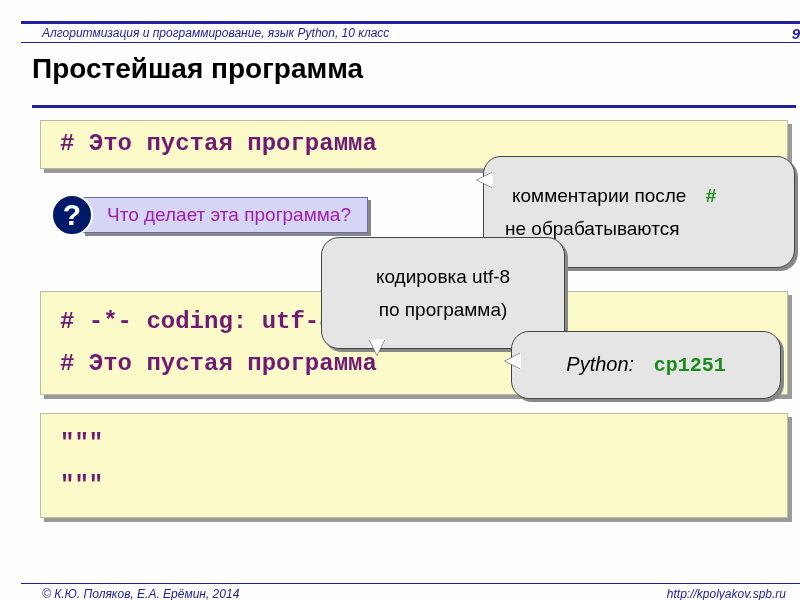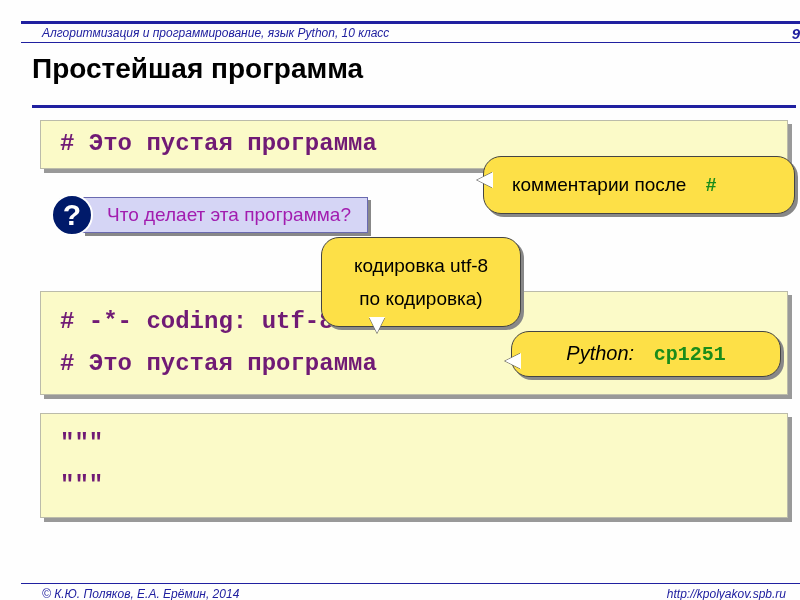--- a/index.html
+++ b/index.html
@@ -67,43 +67,43 @@
     background: #d5d5f5;
     border: 1px solid #6a6ab0;
     box-shadow: 3px 3px 0 #888;
     padding: 6px 16px 6px 24px;
     margin-left: -18px;
     font-size: 19px;
     color: #a21caf;
   }
   .callout {
     position: absolute;
-    background: #fde047;
+    background: #e5e5e5;
     border: 1px solid #444;
     border-radius: 18px;
     box-shadow: 3px 3px 0 #888;
-    padding: 8px 14px;
+    padding: 19px 14px;
     font-size: 19px;
     color: #000;
     line-height: 1.35;
   }
   .callout .hash { color: #1a8c1a; font-weight: bold; }
   .callout-tail {
     position: absolute;
     width: 0; height: 0;
   }
   .call1 { left: 462px; top: 135px; width: 312px; }
   .call1 .callout-tail {
     left: -14px; top: 8px;
     border-top: 8px solid transparent;
     border-bottom: 8px solid transparent;
     border-right: 16px solid #fff;
     filter: drop-shadow(-1px 0 0 #444);
   }
-  .call2 { left: 300px; top: 216px; width: 200px; text-align: center; }
+  .call2 { left: 300px; top: 216px; width: 244px; text-align: center; }
   .call2 .callout-tail {
     left: 40px; bottom: -14px;
     border-left: 8px solid transparent;
     border-right: 8px solid transparent;
     border-top: 16px solid #fff;
     filter: drop-shadow(0 1px 0 #444);
   }
   .call3 { left: 490px; top: 310px; width: 270px; text-align: center; font-size: 20px; font-style: italic; }
   .call3 .cp { font-family: "Courier New", monospace; color: #1a8c1a; font-style: normal; font-weight: bold; }
   .call3 .callout-tail {
@@ -146,26 +146,27 @@
 <div class="question-row">
   <div class="q-circle">?</div>
   <div class="q-box"> Что делает эта программа?</div>
 </div>
 
 <div class="callout call1">
   <div class="callout-tail"></div>
   <div>
     <span>комментарии после </span><span class="hash">#</span>
   </div>
+  <div>не обрабатываются</div>
 </div>
 
 <div class="callout call2">
   <div class="callout-tail"></div>
   <div>кодировка utf-8</div>
-  <div>по кодировка)</div>
+  <div>по программа)</div>
 </div>
 
 <div class="code-box box2">
   <div># -*- coding: utf-8 -*-</div>
   <div># Это пустая программа</div>
 </div>
 
 <div class="callout call3">
   <div class="callout-tail"></div>
   <span>Python:</span>

